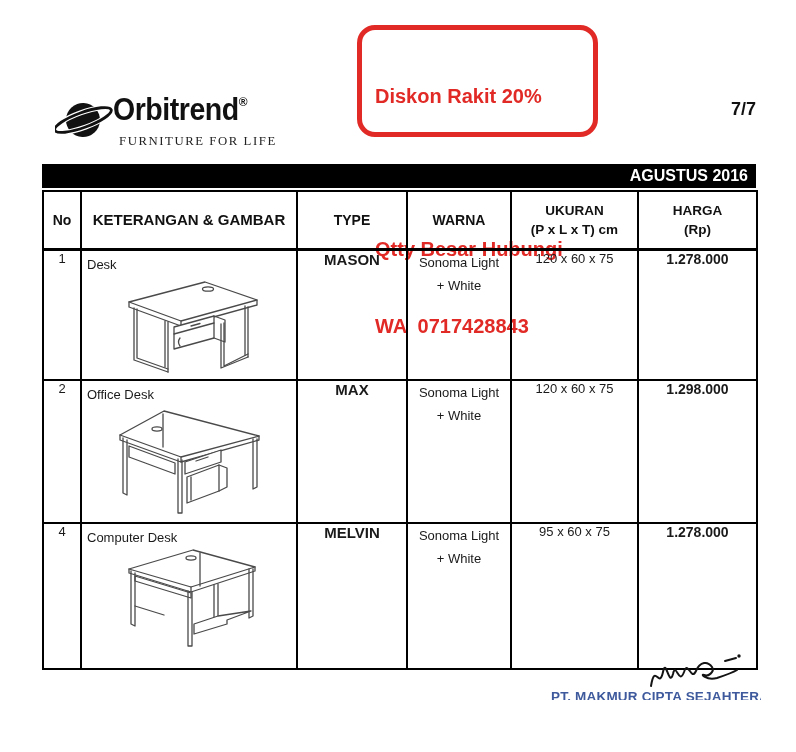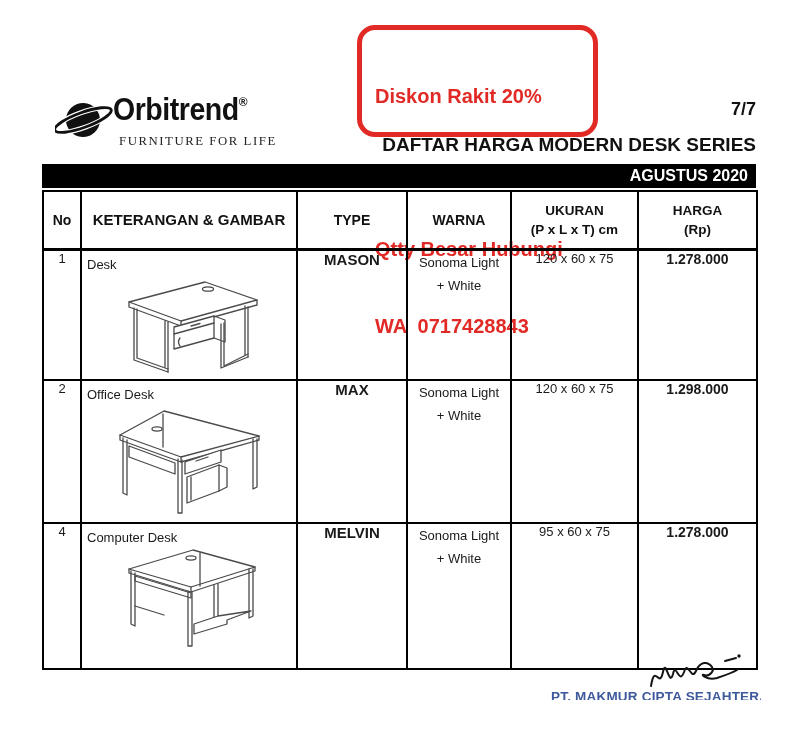--- a/index.html
+++ b/index.html
@@ -108,24 +108,23 @@
         <circle cx="28" cy="34" r="17" fill="#111"></circle>
         <ellipse cx="28" cy="34" rx="30" ry="7.5" fill="none" stroke="#ffffff" stroke-width="5"></ellipse>
         <ellipse cx="28" cy="34" rx="30" ry="7.5" fill="none" stroke="#111" stroke-width="2.8"></ellipse>
       </g>
     </svg>
     <div class="brand-name"><span>Orbitrend</span><span class="brand-reg">®</span></div>
     <div class="brand-tagline">FURNITURE FOR LIFE</div>
   </div>
 
   <div class="page-indicator">7/7</div>
-  <div class="doc-title">DAFTAR HARGA MODERN DESK SERIES</div>
 
   <div class="period-bar">
-    <span>AGUSTUS 2020</span>
+    <span>AGUSTUS 2016</span>
   </div>
 
   <div class="table-wrap">
     <table class="price">
       <colgroup>
         <col style="width:38px">
           <col style="width:216px">
           <col style="width:110px">
         <col style="width:104px">
           <col style="width:127px">

